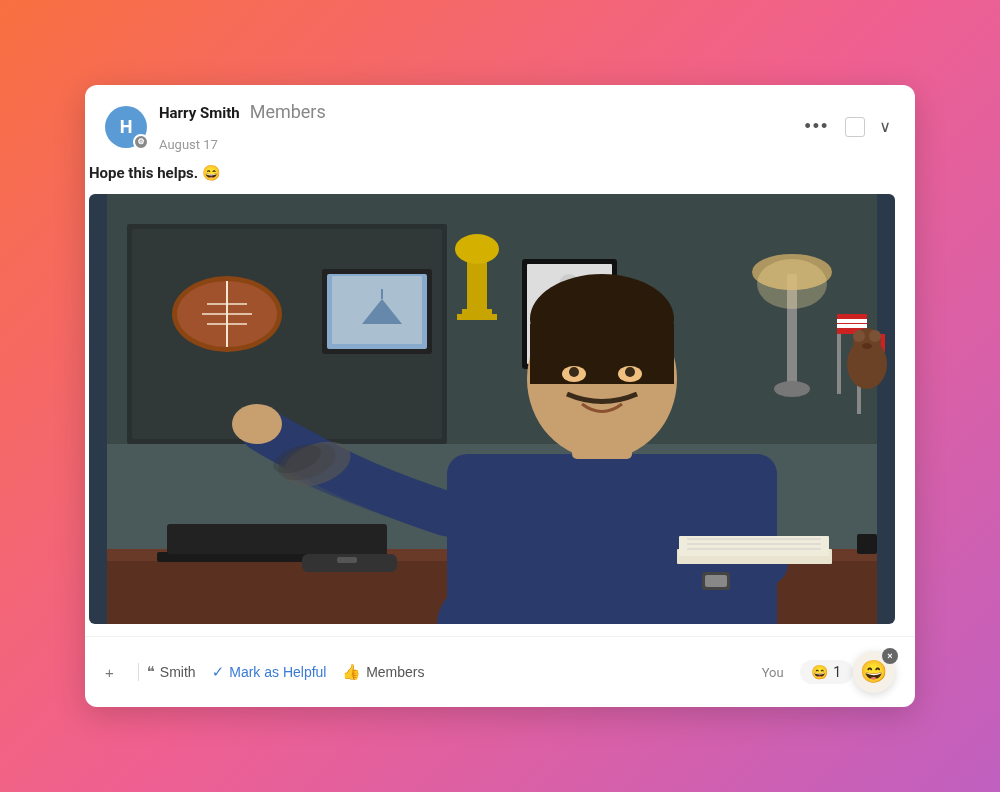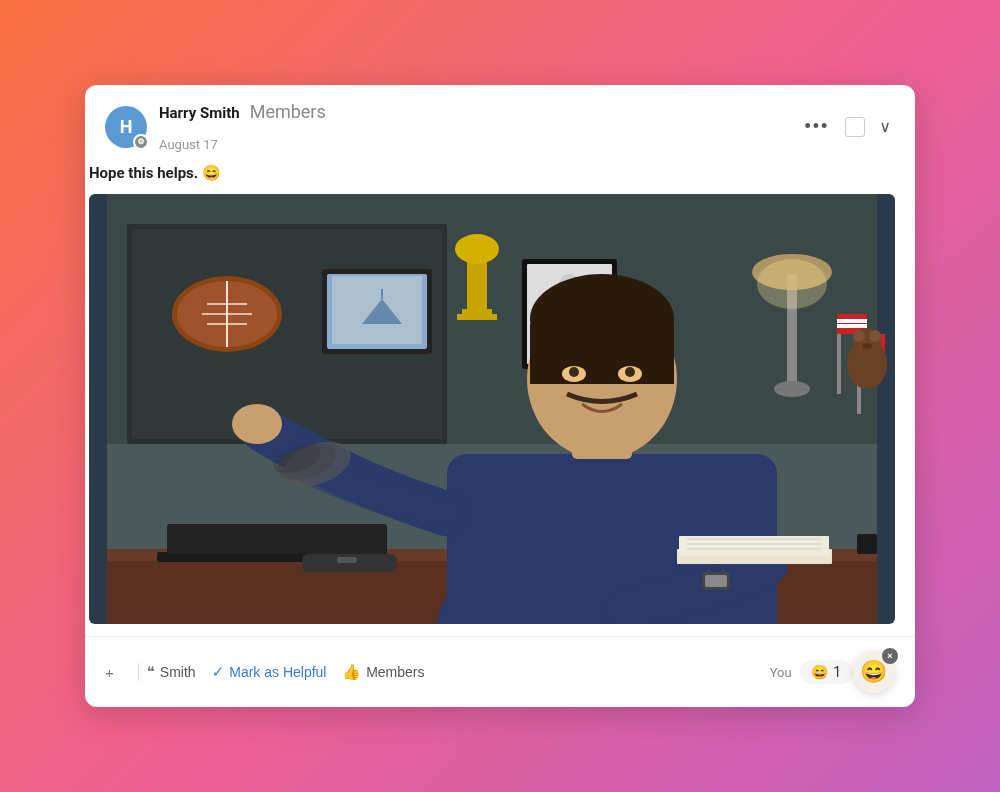--- a/index.html
+++ b/index.html
@@ -184,21 +184,21 @@
 
     .footer-btn.mark-solution .btn-icon {
       color: #3a7bd5;
     }
 
     .spacer { flex: 1; }
 
     .reaction-area {
       display: flex;
       align-items: center;
-      gap: 8px;
+      gap: 16px;
     }
 
     .you-label {
       font-size: 13px;
       color: #888;
     }
 
     .reaction-pill {
       display: flex;
       align-items: center;

